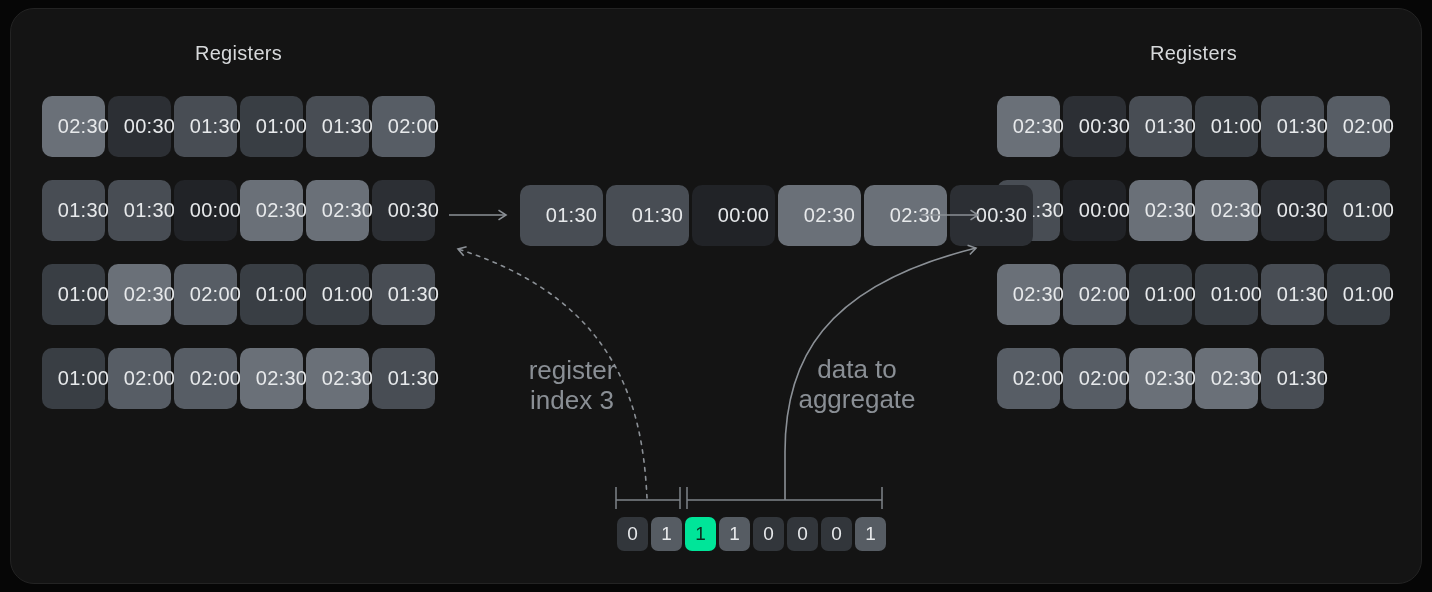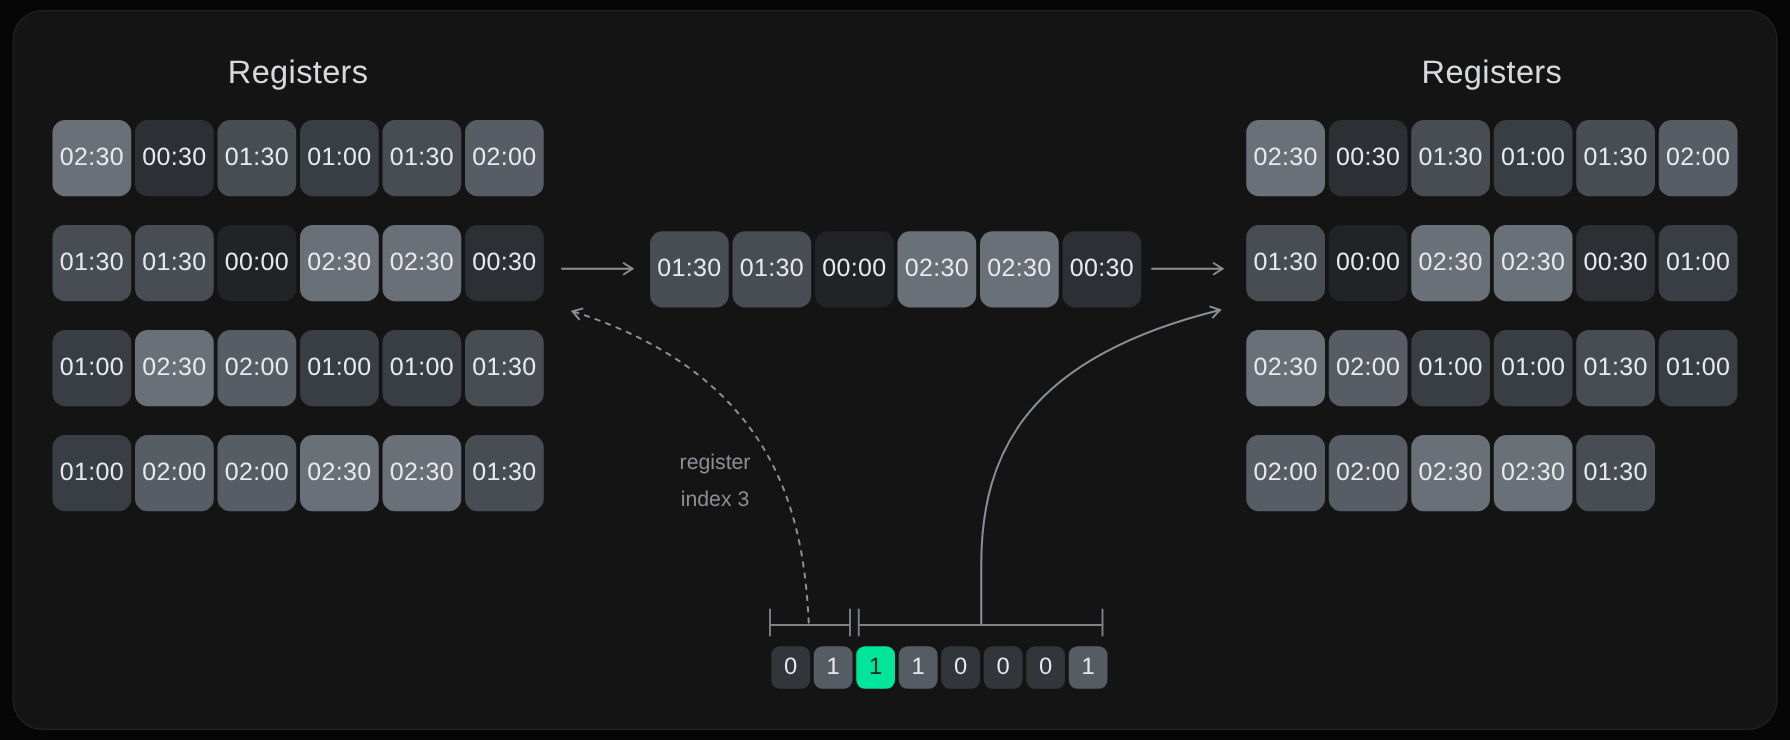--- a/index.html
+++ b/index.html
@@ -8,41 +8,41 @@
     font-family: "Liberation Sans", sans-serif;
   }
   .panel {
     position: absolute; left: 10px; top: 8px; width: 1412px; height: 576px;
     background: var(--panel-bg, #141414);
     border: 1px solid var(--panel-border, #232323);
     border-radius: 24px; box-sizing: border-box;
   }
   .title {
     position: absolute; top: 42px; width: 393px; text-align: center;
-    font-size: 26px; font-weight: 500; letter-spacing: 0.3px;
+    font-size: 20px; font-weight: 500; letter-spacing: 0.3px;
     color: var(--title, #d7d9db);
   }
   .title-left  { left: 42px; }
   .title-right { left: 997px; }
   .grid {
     position: absolute; display: grid;
     grid-template-columns: repeat(6, 63px); grid-auto-rows: 61px;
     column-gap: 3px; row-gap: 23px;
   }
   .grid-left  { left: 42px;  top: 96px; }
   .grid-right { left: 997px; top: 96px; }
   .cell {
     border-radius: 10px; display: flex; align-items: center; justify-content: center;
-    font-size: 20px; letter-spacing: 0.3px; color: var(--cell-text, #e7e9eb);
+    font-size: 20px; letter-spacing: 0.3px; color: var(--cell-text, #e7e9eb); padding-left: 20px;
   }
   .extracted { position: absolute; left: 520px; top: 185px; display: flex; gap: 3px; }
   .extracted .cell { width: 63px; height: 61px; }
   .annot {
     position: absolute; transform: translate(-50%, -50%); text-align: center;
-    font-size: 17px; line-height: 30px; color: var(--label, #8a8f95);
+    font-size: 26px; line-height: 30px; color: var(--label, #8a8f95);
   }
   .annot-index { left: 572px; top: 385px; }
   .annot-data  { left: 857px; top: 384px; }
   .hash-label {
     position: absolute; right: 826px; top: 518px; white-space: nowrap;
     font-size: 26px; color: var(--hash-label, #e3e5e7);
   }
   .bits { position: absolute; left: 617px; top: 517px; display: flex; gap: 3px; }
   .bit {
     width: 31px; height: 34px; border-radius: 7px;
@@ -141,20 +141,24 @@
     <path class="line" d="M785,500 V452 C785,362 822,286 976,248" marker-end="url(#arrow)"></path>
 
     <path class="bracket" d="M616,487 V509 M680,487 V509 M616,500 H680"></path>
     <path class="bracket" d="M687,487 V509 M882,487 V509 M687,500 H882"></path>
   </svg>
 
   <div class="annot annot-index">
     <div>register</div>
     <div>index 3</div>
   </div>
+  <div class="annot annot-data">
+    <div>data to</div>
+    <div>aggregate</div>
+  </div>
 
   <div class="bits">
       <div class="bit" style="background: rgb(50, 54, 59);">0</div>
       <div class="bit" style="background: rgb(86, 92, 99);">1</div>
       <div class="bit" style="background: rgb(0, 229, 153); color: rgb(13, 44, 31);">1</div>
       <div class="bit" style="background: rgb(86, 92, 99);">1</div>
       <div class="bit" style="background: rgb(50, 54, 59);">0</div>
       <div class="bit" style="background: rgb(50, 54, 59);">0</div>
       <div class="bit" style="background: rgb(50, 54, 59);">0</div>
       <div class="bit" style="background: rgb(86, 92, 99);">1</div>

